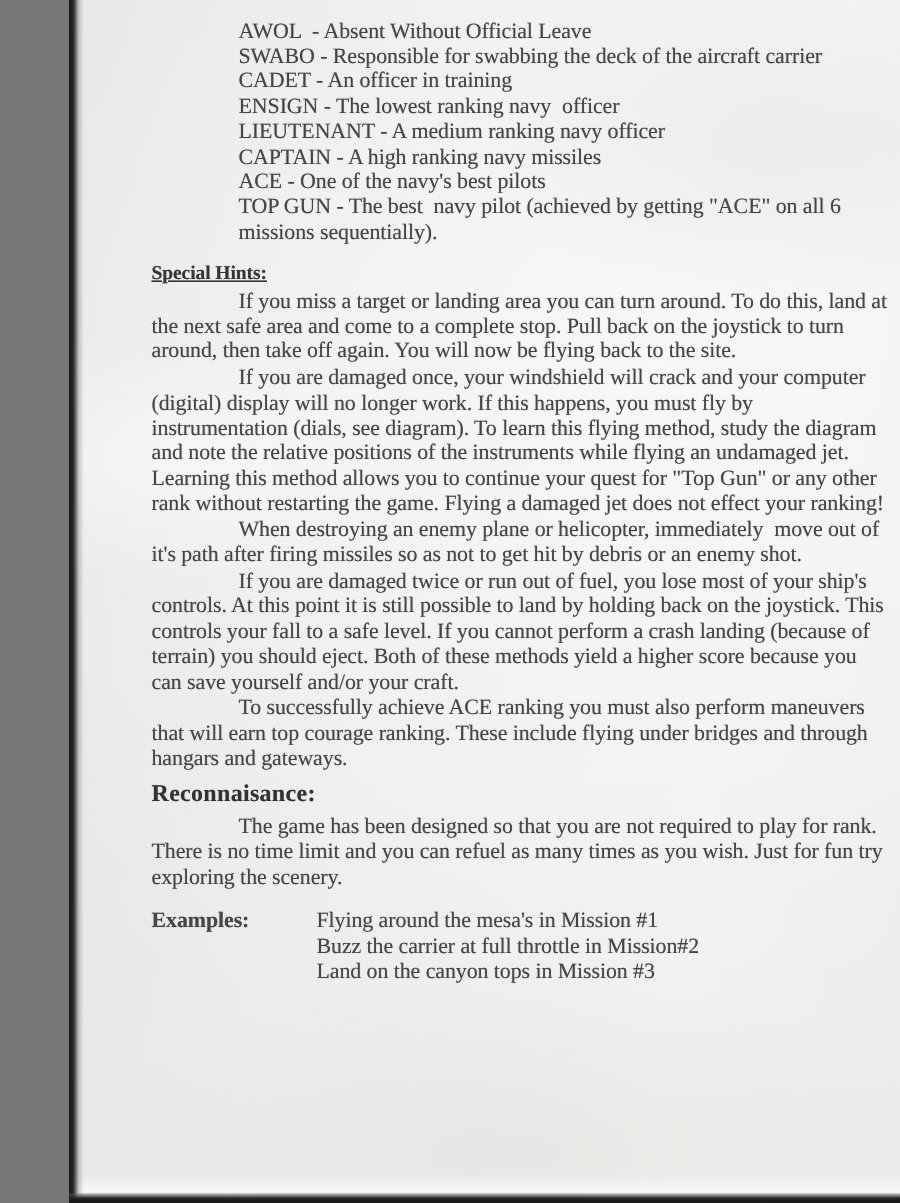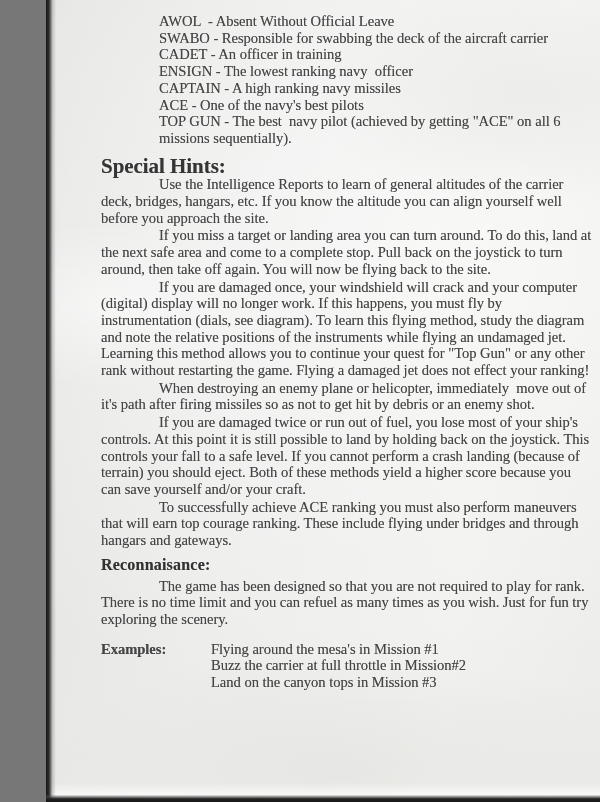--- a/index.html
+++ b/index.html
@@ -58,24 +58,25 @@
     text-shadow: 0 0 0.6px rgba(70,70,70,0.5);
     letter-spacing: -0.05px;
   }
   .glossary {
     margin-left: 58px;
   }
   .glossary-line {
     white-space: pre-wrap;
   }
   .h-small {
-    font-size: 21px;
+    font-size: 13px;
     font-weight: bold;
     color: #353535;
     margin: 11px 0 2px 0;
+    text-decoration: underline;
   }
   .h-large {
     font-size: 16px;
     font-weight: bold;
     color: #323232;
     margin: 8px 0 4px 0;
     letter-spacing: 0.2px;
   }
   .para {
     margin: 0 0 1px 0;
@@ -103,33 +104,33 @@
     <div class="glossary">
 
         <div class="glossary-line">AWOL  - Absent Without Official Leave</div>
 
         <div class="glossary-line">SWABO - Responsible for swabbing the deck of the aircraft carrier</div>
 
         <div class="glossary-line">CADET - An officer in training</div>
 
         <div class="glossary-line">ENSIGN - The lowest ranking navy  officer</div>
 
+        <div class="glossary-line">LIEUTENANT - A medium ranking navy officer</div>
 
         <div class="glossary-line">CAPTAIN - A high ranking navy missiles</div>
 
         <div class="glossary-line">ACE - One of the navy's best pilots</div>
 
         <div class="glossary-line">TOP GUN - The best  navy pilot (achieved by getting "ACE" on all 6 missions sequentially).</div>
       </div>
 
     <div class="h-small">Special Hints:</div>
 
     <div>
 
-        <p class="para">Use the Intelligence Reports to learn of general altitudes of the carrier deck, bridges, hangars, etc. If you know the altitude you can align yourself well before you approach the site.</p>
 
         <p class="para">If you miss a target or landing area you can turn around. To do this, land at the next safe area and come to a complete stop. Pull back on the joystick to turn around, then take off again. You will now be flying back to the site.</p>
 
         <p class="para">If you are damaged once, your windshield will crack and your computer (digital) display will no longer work. If this happens, you must fly by instrumentation (dials, see diagram). To learn this flying method, study the diagram and note the relative positions of the instruments while flying an undamaged jet. Learning this method allows you to continue your quest for "Top Gun" or any other rank without restarting the game. Flying a damaged jet does not effect your ranking!</p>
 
         <p class="para">When destroying an enemy plane or helicopter, immediately  move out of it's path after firing missiles so as not to get hit by debris or an enemy shot.</p>
 
         <p class="para">If you are damaged twice or run out of fuel, you lose most of your ship's controls. At this point it is still possible to land by holding back on the joystick. This controls your fall to a safe level. If you cannot perform a crash landing (because of terrain) you should eject. Both of these methods yield a higher score because you can save yourself and/or your craft.</p>
 
         <p class="para">To successfully achieve ACE ranking you must also perform maneuvers that will earn top courage ranking. These include flying under bridges and through hangars and gateways.</p>

